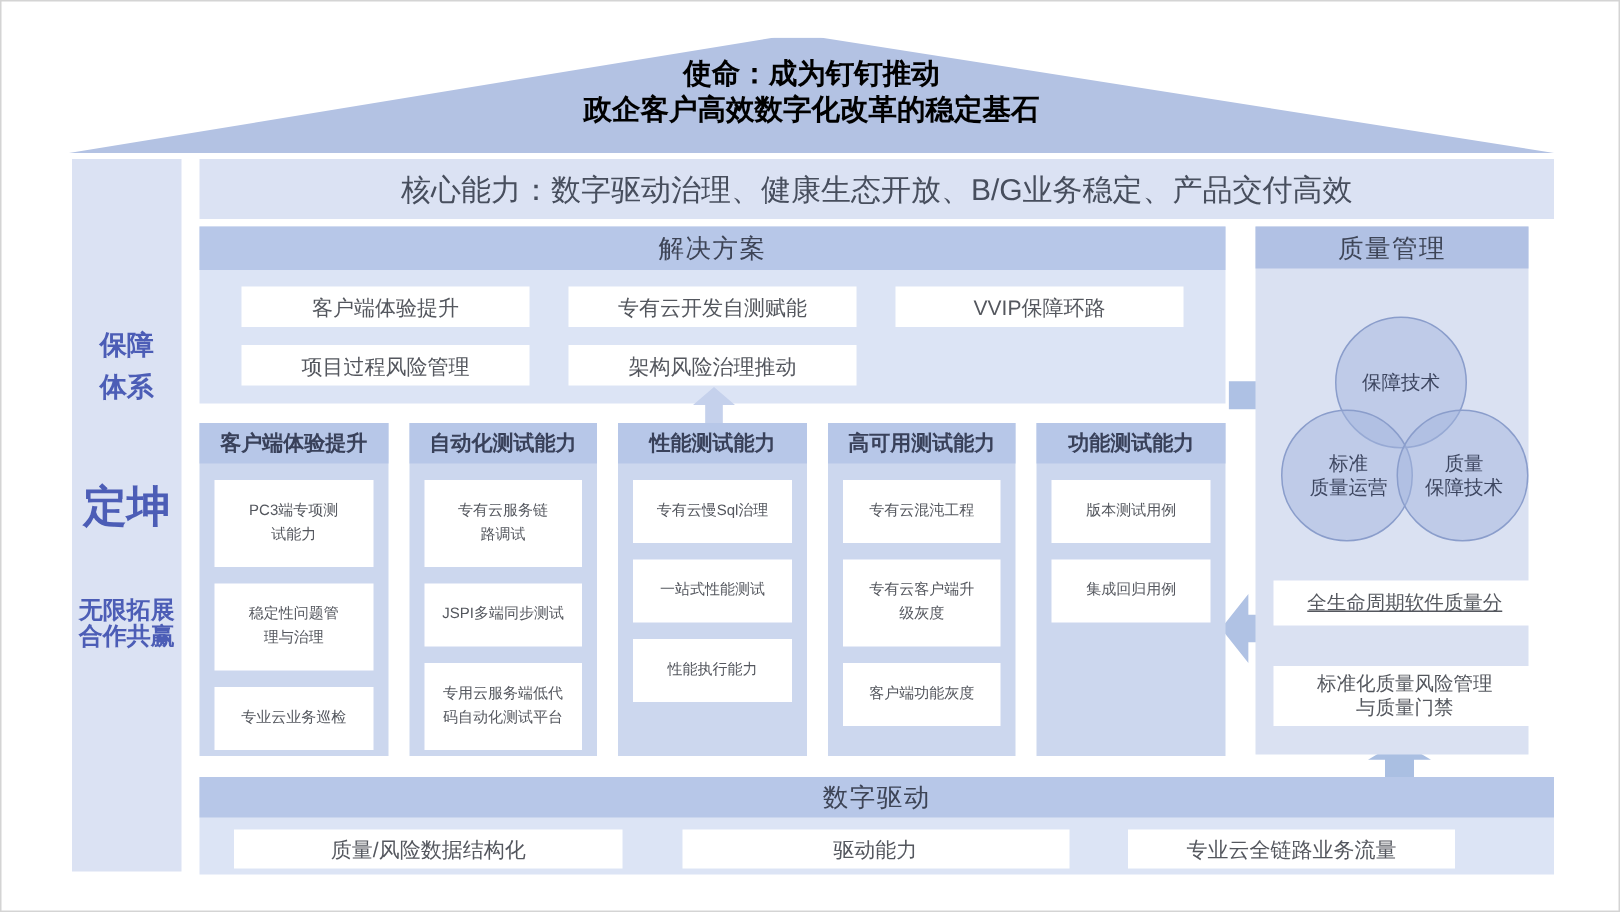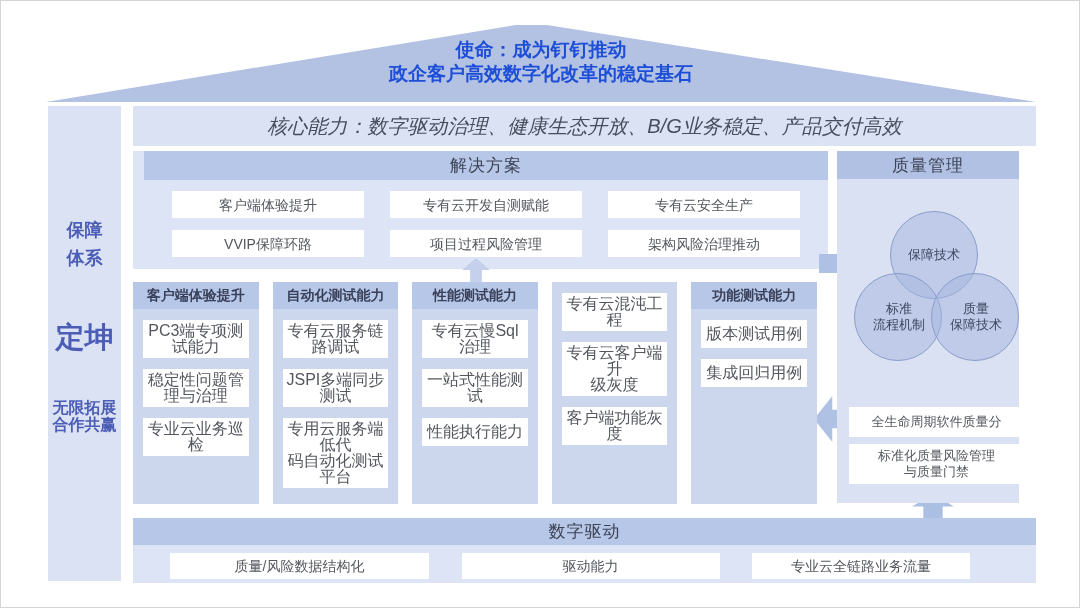--- a/index.html
+++ b/index.html
@@ -6,85 +6,85 @@
   .canvas {
     position:relative; width:1080px; height:608px; background:#ffffff;
     border:1px solid #d4d4d4; box-sizing:border-box; overflow:hidden;
     font-family:"Liberation Sans", sans-serif;
   }
   
   .roof {
     position:absolute; left:45px; top:24px; width:990px; height:77px;
     background:#b3c2e3;
     clip-path:polygon(0 100%, 47.5% 0, 50.6% 0, 100% 100%);
-    text-align:center; color:#1d4ed8; font-weight:bold; font-size:19px;
+    text-align:center; color:#000000; font-weight:bold; font-size:19px;
     line-height:24px; padding-top:13px; box-sizing:border-box;
   }
   
   .core-band {
     position:absolute; left:132px; top:105px; width:903px; height:40px;
     background:#dbe2f3; display:flex; align-items:center; justify-content:center;
-    font-size:20px; color:#474e5d;font-style:italic;
+    font-size:20px; color:#474e5d;
   }
   
   .sidebar {
     position:absolute; left:47px; top:105px; width:73px; height:475px;
     background:#dbe2f3; color:#4c5db6; font-weight:bold; text-align:center;
   }
   .sidebar .b1 { position:absolute; top:110px; width:100%; font-size:18px; line-height:28px; white-space:pre-line; }
   .sidebar .b2 { position:absolute; top:212px; width:100%; font-size:29px; }
   .sidebar .b3 { position:absolute; top:293px; width:100%; font-size:16px; line-height:17px; white-space:pre-line; }
   
   .band {
     height:29px; background:#b7c7e8; display:flex; align-items:center;
     justify-content:center; font-size:17px; color:#3d4456; letter-spacing:1px;
   }
   .wbox {
     background:#ffffff; display:flex; align-items:center; justify-content:center;
     font-size:14px; color:#54575e; text-align:center; white-space:pre-line;
     line-height:16px; box-sizing:border-box;
   }
   
-  .solutions { position:absolute; left:132px; top:150px; width:684px; height:118px; background:#dce4f5;padding-left:11px; }
+  .solutions { position:absolute; left:132px; top:150px; width:684px; height:118px; background:#dce4f5; }
   .sol-grid {
     display:grid; grid-template-columns:repeat(3,192px); justify-content:center;
     column-gap:26px; row-gap:12px; margin-top:11px;
   }
   .sol-grid .wbox { height:27px; }
   
   .cols { position:absolute; left:132px; top:281px; width:684px; height:222px; display:flex; gap:14px; }
   .col { flex:1; background:#ccd7ee; }
   .col .band { height:27px; font-size:14px; font-weight:bold; color:#39415a; letter-spacing:0; }
-  .col .wbox { margin:11px 10px 0; min-height:28px; padding:3px 2px; font-size:16px; }
+  .col .wbox { margin:11px 10px 0; min-height:28px; padding:13px 2px; font-size:10px; }
   
   .quality { position:absolute; left:836px; top:150px; width:182px; height:352px; background:#dae1f2; }
   .quality .band { height:28px; background:#b1c1e4; }
   .venn-circle {
     position:absolute; width:88px; height:88px; border-radius:50%;
     background:rgba(164,181,221,0.5); border:1px solid #8a9dcb; box-sizing:border-box;
   }
   .vc-top  { left:53px; top:60px; }
   .vc-left { left:17px; top:122px; }
   .vc-right{ left:94px; top:122px; }
   .venn-label {
     position:absolute; width:90px; font-size:13px; color:#3d4660;
     text-align:center; white-space:pre-line; line-height:16px;
   }
   .vl-top  { left:52px; top:96px; }
   .vl-left { left:17px; top:150px; }
   .vl-right{ left:94px; top:150px; }
   .quality .wbox { position:absolute; left:12px; width:175px; font-size:13px; }
-  .q-box1 { top:256px; height:30px; }
+  .q-box1 { top:236px; height:30px;text-decoration:underline; }
   .q-box2 { top:293px; height:40px; }
   
   .digital { position:absolute; left:132px; top:517px; width:903px; height:65px; background:#dce4f5; }
   .digital .band { height:27px; }
   .digital-boxes {
     display:grid; grid-template-columns:259px 258px 218px; justify-content:space-between;
-    margin:8px 66px 0 37px;
+    margin:8px 66px 0 23px;
   }
   .digital-boxes .wbox { height:26px; }
   
   .arrow { position:absolute; }
   .arrow-up1 {
     left:461px; top:257px; width:28px; height:25px; background:#c5d1ec;
     clip-path:polygon(50% 0,100% 48%,71% 48%,71% 100%,29% 100%,29% 48%,0 48%);
   }
   .arrow-right {
     left:818px; top:239px; width:35px; height:47px; background:#aec1e4;
@@ -119,21 +119,20 @@
     <div class="b2">定坤</div>
     <div class="b3">无限拓展
 合作共赢</div>
   </div>
 
   <div class="solutions">
     <div class="band">解决方案</div>
     <div class="sol-grid">
       <div class="wbox">客户端体验提升</div>
       <div class="wbox">专有云开发自测赋能</div>
-      <div class="wbox">专有云安全生产</div>
       <div class="wbox">VVIP保障环路</div>
       <div class="wbox">项目过程风险管理</div>
       <div class="wbox">架构风险治理推动</div>
     </div>
   </div>
 
   <div class="arrow arrow-up1"></div>
   <div class="arrow arrow-right"></div>
   <div class="arrow arrow-left"></div>
   <div class="arrow arrow-up2"></div>
@@ -155,40 +154,41 @@
       <div class="wbox">专用云服务端低代
 码自动化测试平台</div>
     </div>
     <div class="col">
       <div class="band">性能测试能力</div>
       <div class="wbox">专有云慢Sql治理</div>
       <div class="wbox">一站式性能测试</div>
       <div class="wbox">性能执行能力</div>
     </div>
     <div class="col">
+      <div class="band">高可用测试能力</div>
       <div class="wbox">专有云混沌工程</div>
       <div class="wbox">专有云客户端升
 级灰度</div>
       <div class="wbox">客户端功能灰度</div>
     </div>
     <div class="col">
       <div class="band">功能测试能力</div>
       <div class="wbox">版本测试用例</div>
       <div class="wbox">集成回归用例</div>
     </div>
   </div>
 
   <div class="quality">
     <div class="band">质量管理</div>
     <div class="venn-circle vc-top"></div>
     <div class="venn-circle vc-left"></div>
     <div class="venn-circle vc-right"></div>
     <div class="venn-label vl-top">保障技术</div>
     <div class="venn-label vl-left">标准
-流程机制</div>
+质量运营</div>
     <div class="venn-label vl-right">质量
 保障技术</div>
     <div class="wbox q-box1">全生命周期软件质量分</div>
     <div class="wbox q-box2">标准化质量风险管理
 与质量门禁</div>
   </div>
 
   <div class="digital">
     <div class="band">数字驱动</div>
     <div class="digital-boxes">

